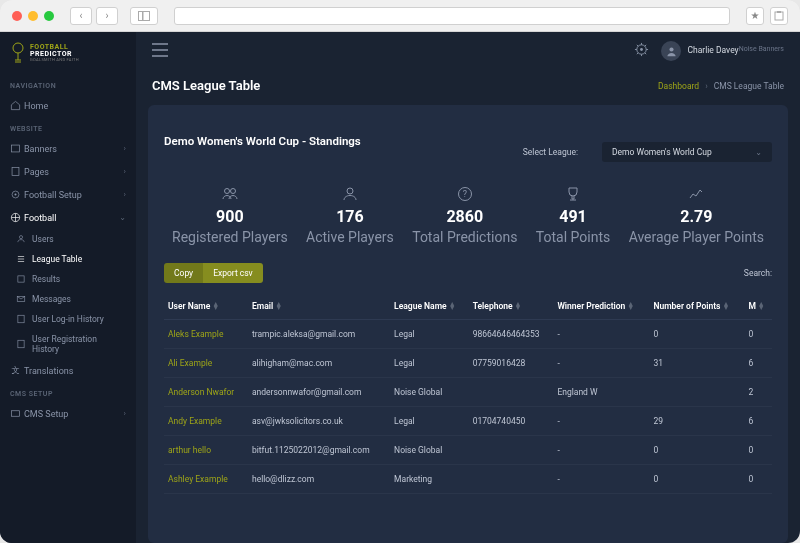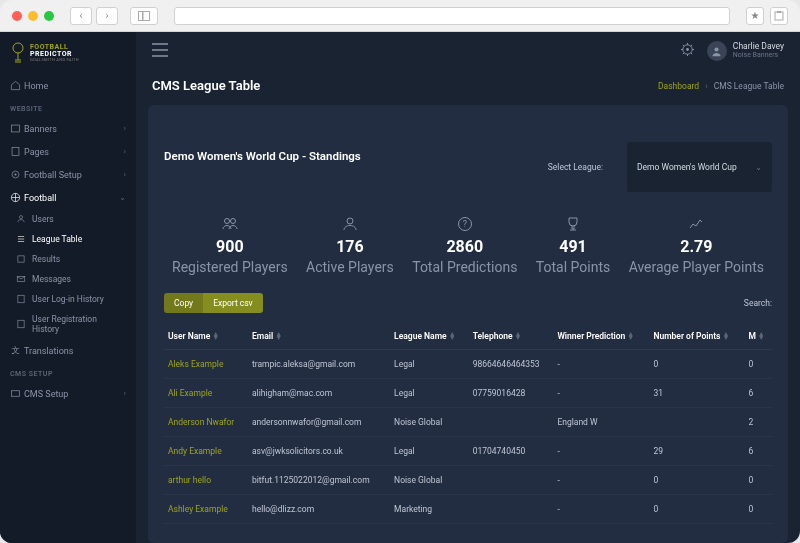--- a/index.html
+++ b/index.html
@@ -38,38 +38,38 @@
 
     
     .main { flex:1; display:flex; flex-direction:column; overflow:hidden; }
     .topbar { height:38px; display:flex; align-items:center; padding:0 16px; }
     .hamburger { color:#8a94a8; cursor:pointer; }
     .topbar-right { margin-left:auto; display:flex; align-items:center; gap:12px; }
     .gear { color:#8a94a8; cursor:pointer; }
     .avatar-wrap { display:flex; align-items:center; gap:6px; cursor:pointer; }
     .avatar { width:20px; height:20px; border-radius:50%; background:#3a4456; display:flex; align-items:center; justify-content:center; }
     .avatar svg { width:11px; height:11px; }
-    .user-meta { display:flex; flex-direction:column; line-height:1.1; }
+    .user-meta { display:flex; line-height:1.1; }
     .user-name { font-size:8.5px; color:#d5dae2; }
     .user-org { font-size:7px; color:#6a7488; }
 
     .header-row { display:flex; align-items:center; padding:8px 16px 12px; }
     .page-title { font-size:13px; color:#fff; font-weight:600; }
     .crumbs { margin-left:auto; display:flex; align-items:center; gap:6px; font-size:8.5px; }
     .crumb-link { color:#9da418; }
     .crumb-sep { color:#5a6475; }
     .crumb-current { color:#8a94a8; }
 
     .content { background:#222d42; margin:0 12px; border-radius:6px; flex:1; padding:14px 16px; overflow:hidden; }
 
     .standings-head { display:flex; align-items:center; }
     .standings-title { font-size:11.5px; color:#fff; font-weight:600; }
     .league-select { margin-left:auto; display:flex; align-items:center; gap:24px;margin-top:23px; }
     .league-label { font-size:8.5px; color:#bfc6d4; }
-    .league-dd { background:#1a2332; border-radius:3px; padding:20px 10px; font-size:8.5px; color:#d5dae2; width:145px; display:flex; align-items:flex-end; }
+    .league-dd { background:#1a2332; border-radius:3px; padding:5px 10px; font-size:8.5px; color:#d5dae2; width:170px; display:flex; align-items:flex-end; }
     .league-dd .chev { margin-left:auto; color:#6a7488; font-size:8px; }
 
     .stats-row { display:flex; justify-content:space-between; margin:24px 0 18px; padding:0 8px; }
     .stat { display:flex; flex-direction:column; align-items:center; gap:3px; }
     .stat-icon { width:16px; height:16px; color:#8a94a8; margin-bottom:2px; }
     .stat-val { font-size:16px; font-weight:700; color:#fff; }
     .stat-label { font-size:14px; color:#8a94a8; }
 
     .table-toolbar { display:flex; align-items:center; margin-bottom:10px; }
     .btn-group { display:flex; }
@@ -126,20 +126,21 @@
           <circle cx="8" cy="6" r="5" fill="none" stroke="#9da418" stroke-width="1"></circle>
           <path d="M8 11v7M5 18h6M5 20h6" stroke="#9da418" stroke-width="1"></path>
         </svg>
       <div class="logo-text">
         <span class="logo-text-top">FOOTBALL</span>
         <span class="logo-text-bot">PREDICTOR</span>
         <span class="logo-sub">GOALSMITH AND FAITH</span>
       </div>
     </div>
 
+    <div class="sb-section">NAVIGATION</div>
     <div class="sb-item">
       <svg viewBox="0 0 16 16">
           <path d="M2 7l6-5 6 5v7H2z" fill="none" stroke="currentColor"></path>
         </svg>
       <span>Home</span>
     </div>
 
     <div class="sb-section">WEBSITE</div>
     <div class="sb-item">
       <svg viewBox="0 0 16 16">

